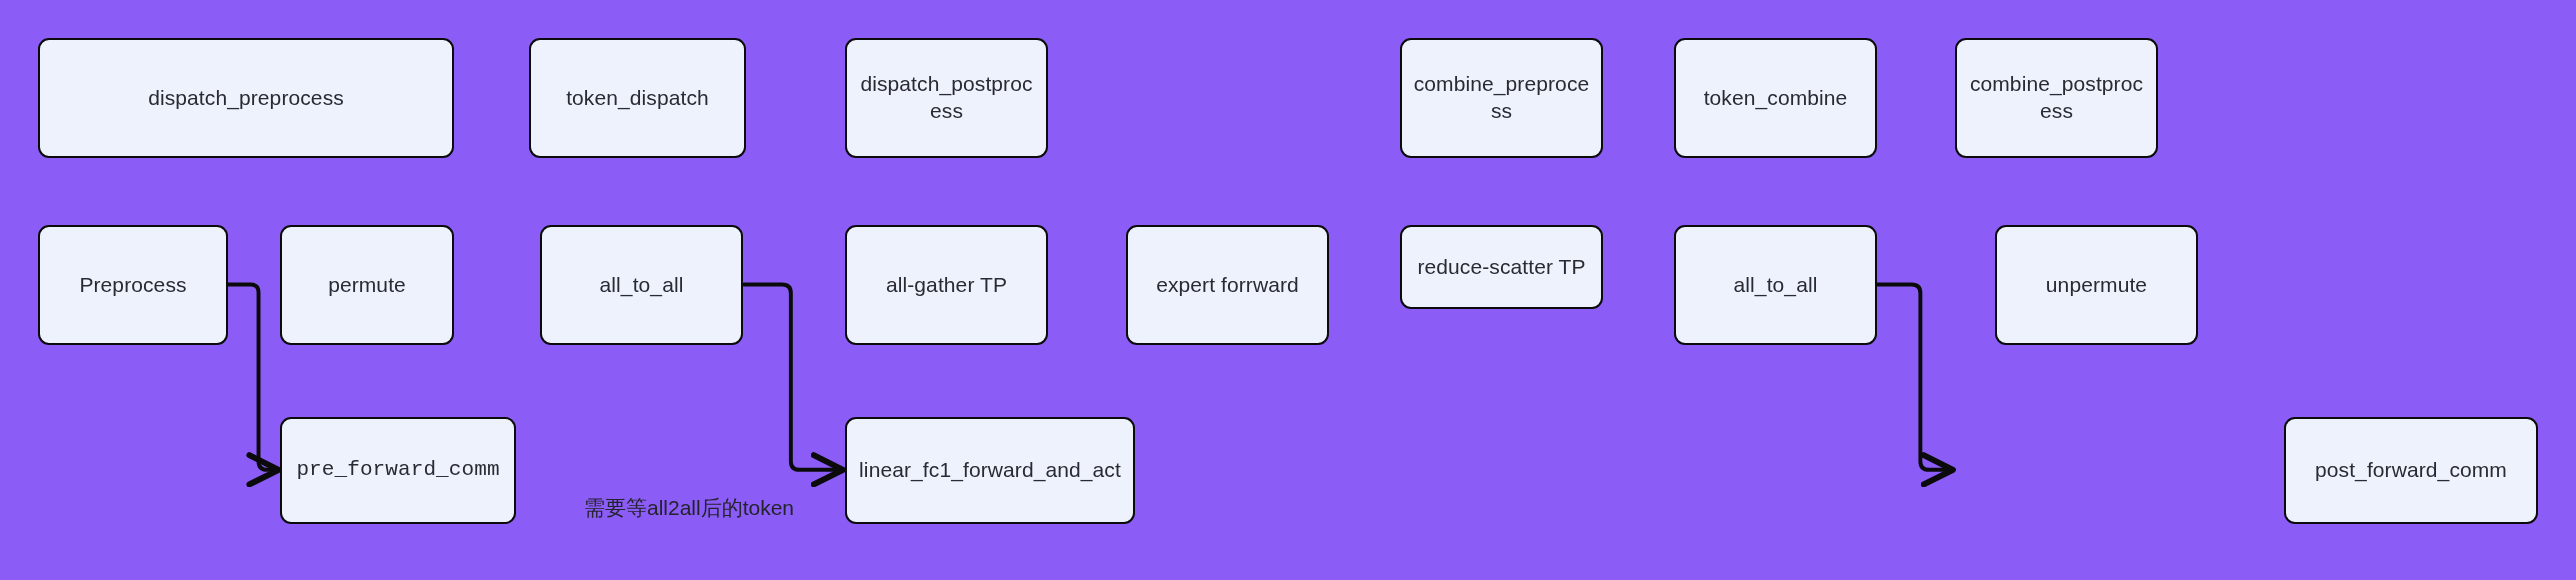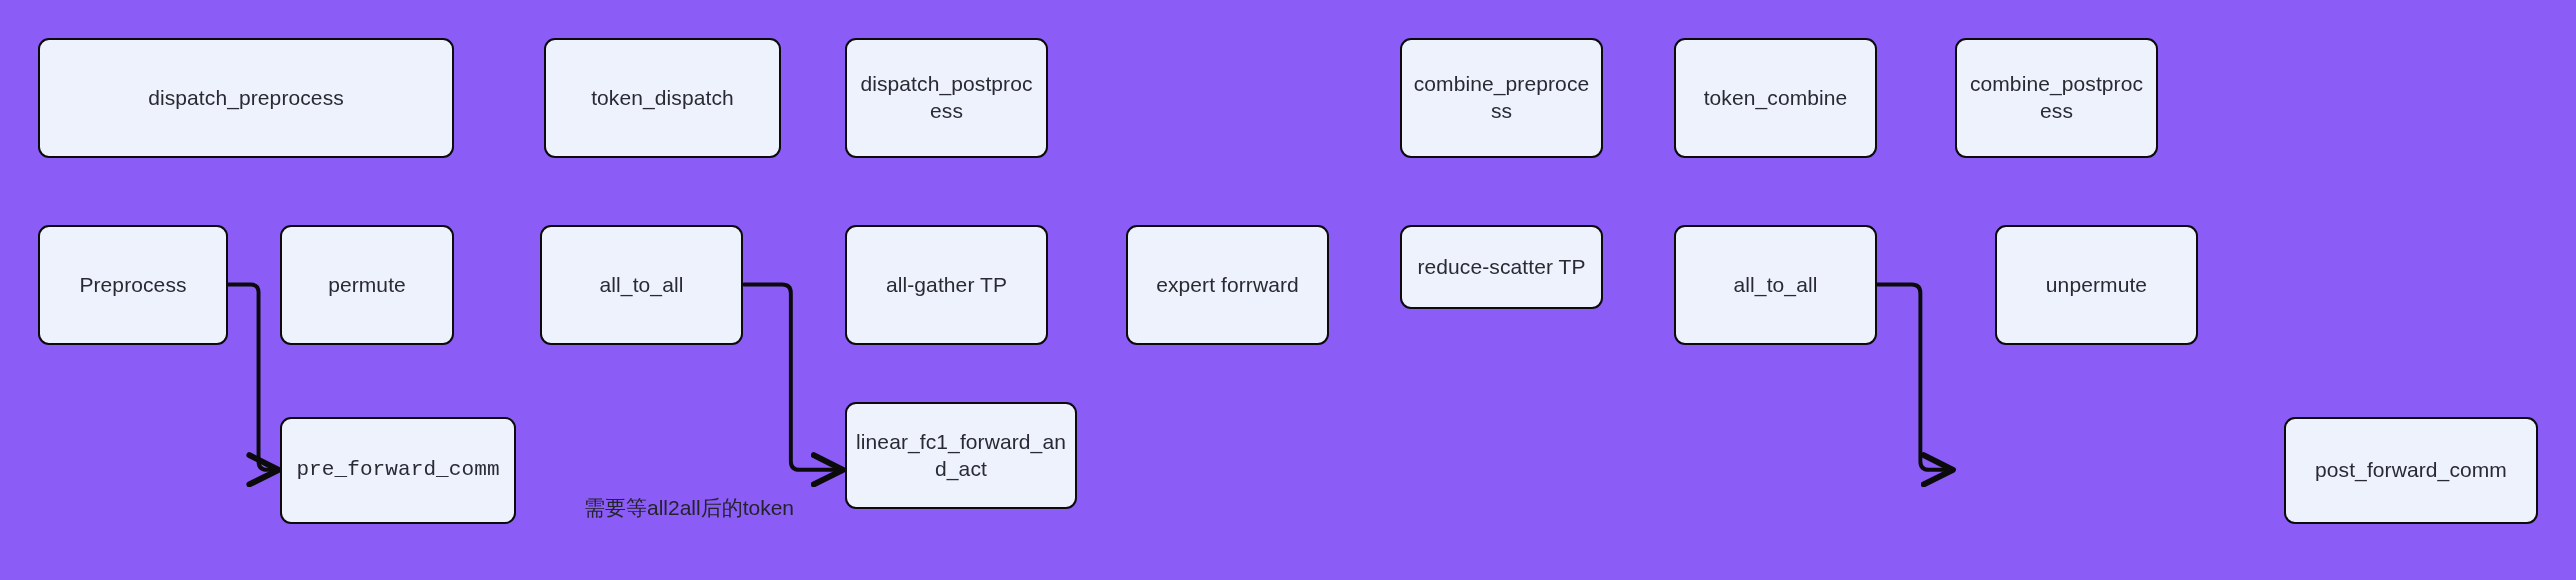--- a/index.html
+++ b/index.html
@@ -76,21 +76,21 @@
 
     <path d="M 951 364 L 1000 364 Q 1011 364 1011 375 L 1011 590 Q 1011 601 1022 601 L 1074 601" fill="none" stroke="#0b0b0b" stroke-width="5" stroke-linecap="round" stroke-linejoin="round" marker-end="url(#arrowhead)"></path>
 
     <path d="M 2401 364 L 2445 364 Q 2456 364 2456 375 L 2456 590 Q 2456 601 2467 601 L 2494 601" fill="none" stroke="#0b0b0b" stroke-width="5" stroke-linecap="round" stroke-linejoin="round" marker-end="url(#arrowhead)"></path>
   </svg>
 
   <div class="node" style="left:38px; top:38px; width:416px; height:120px;">
     <span class="node-label">dispatch_preprocess</span>
   </div>
 
-  <div class="node" style="left:544px; top:38px; width:237px; height:120px;text-align:center;">
+  <div class="node" style="left:529px; top:38px; width:217px; height:120px;text-align:center;">
     <span class="node-label">token_dispatch</span>
   </div>
 
   <div class="node" style="left:845px; top:38px; width:203px; height:120px;">
     <span class="node-label">dispatch_postprocess</span>
   </div>
 
   <div class="node" style="left:1400px; top:38px; width:203px; height:120px;justify-content:center;">
     <span class="node-label">combine_preprocess</span>
   </div>
@@ -132,21 +132,21 @@
   </div>
 
   <div class="node" style="left:1955px; top:225px; width:203px; height:120px;margin-left:40px;">
     <span class="node-label">unpermute</span>
   </div>
 
   <div class="node" style="left:280px; top:417px; width:236px; height:107px;font-family:Liberation Mono, monospace;">
     <span class="node-label">pre_forward_comm</span>
   </div>
 
-  <div class="node" style="left:845px; top:402px; width:232px; height:107px;">
+  <div class="node" style="left:845px; top:417px; width:290px; height:107px;">
     <span class="node-label">linear_fc1_forward_and_act</span>
   </div>
 
 
   <div class="node" style="left:2284px; top:417px; width:254px; height:107px;">
     <span class="node-label">post_forward_comm</span>
   </div>
 
   <div class="annotation" style="left:568px; top:493px; width:242px; height:31px;">
     <span>需要等all2all后的token</span>

